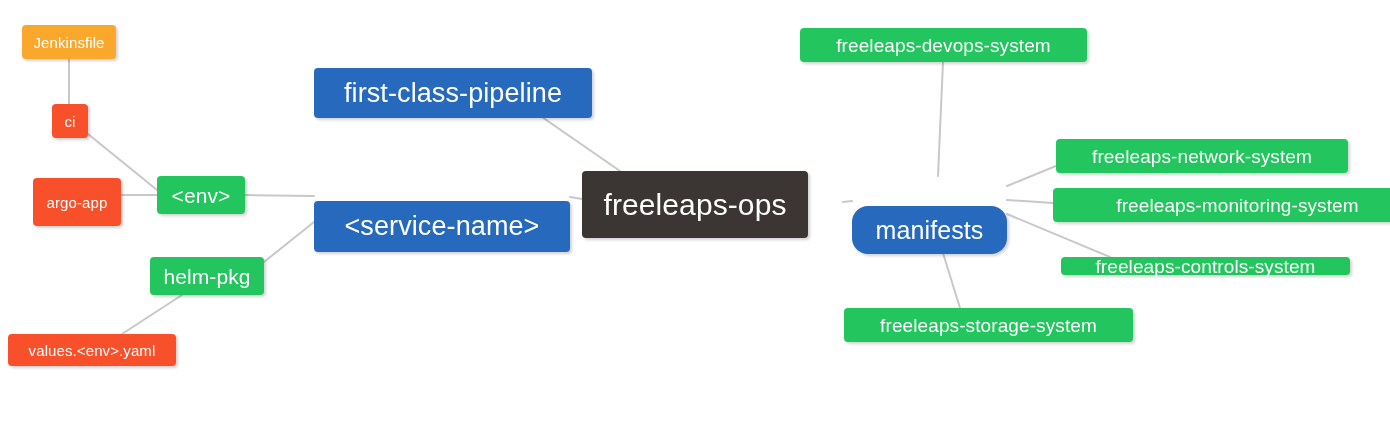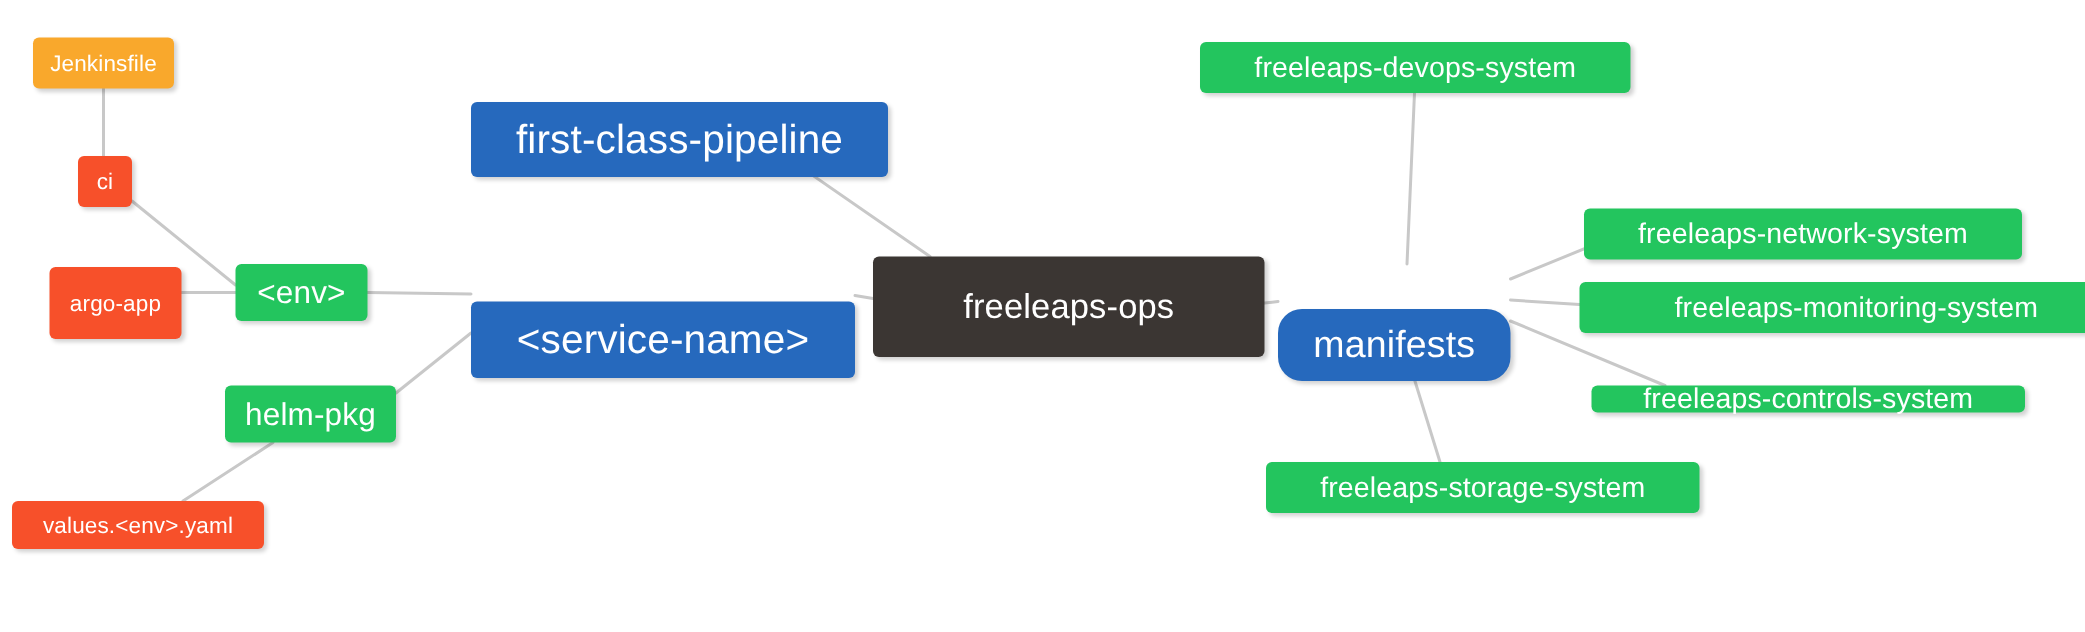--- a/index.html
+++ b/index.html
@@ -68,21 +68,21 @@
     </svg>
   <div id="nodes">
       <div class="node n-orange" style="left: 22px; top: 25px; width: 94px; height: 34px; font-size: 15px;">Jenkinsfile</div>
       <div class="node n-red" style="left: 52px; top: 104px; width: 36px; height: 34px; font-size: 15px;">ci</div>
       <div class="node n-red" style="left: 33px; top: 178px; width: 88px; height: 48px; font-size: 15px;">argo-app</div>
       <div class="node n-green" style="left: 157px; top: 176px; width: 88px; height: 38px; font-size: 21px;">&lt;env&gt;</div>
       <div class="node n-green" style="left: 150px; top: 257px; width: 114px; height: 38px; font-size: 21px;">helm-pkg</div>
       <div class="node n-red" style="left: 8px; top: 334px; width: 168px; height: 32px; font-size: 15px;">values.&lt;env&gt;.yaml</div>
       <div class="node n-blue" style="left: 314px; top: 38px; width: 278px; height: 50px; font-size: 27px;">first-class-pipeline</div>
       <div class="node n-blue" style="left: 314px; top: 171px; width: 256px; height: 51px; font-size: 27px;">&lt;service-name&gt;</div>
-      <div class="node n-root" style="left: 582px; top: 171px; width: 261px; height: 67px; font-size: 23px;">freeleaps-ops</div>
+      <div class="node n-root" style="left: 582px; top: 171px; width: 226px; height: 67px; font-size: 30px;">freeleaps-ops</div>
       <div class="node n-blue" style="left: 852px; top: 176px; width: 155px; height: 48px; font-size: 25px; border-radius: 16px;">manifests</div>
       <div class="node n-green" style="left: 800px; top: 28px; width: 287px; height: 34px; font-size: 19px;">freeleaps-devops-system</div>
       <div class="node n-green" style="left: 1056px; top: 111px; width: 292px; height: 34px; font-size: 19px; margin-top: 28px;">freeleaps-network-system</div>
       <div class="node n-green" style="left: 1053px; top: 188px; width: 369px; height: 34px; font-size: 19px;">freeleaps-monitoring-system</div>
       <div class="node n-green" style="left: 1061px; top: 257px; width: 289px; height: 18px; font-size: 19px;">freeleaps-controls-system</div>
       <div class="node n-green" style="left: 816px; top: 308px; width: 289px; height: 34px; font-size: 19px; margin-left: 28px;">freeleaps-storage-system</div>
     </div>
 </div>
 
 </body></html>

